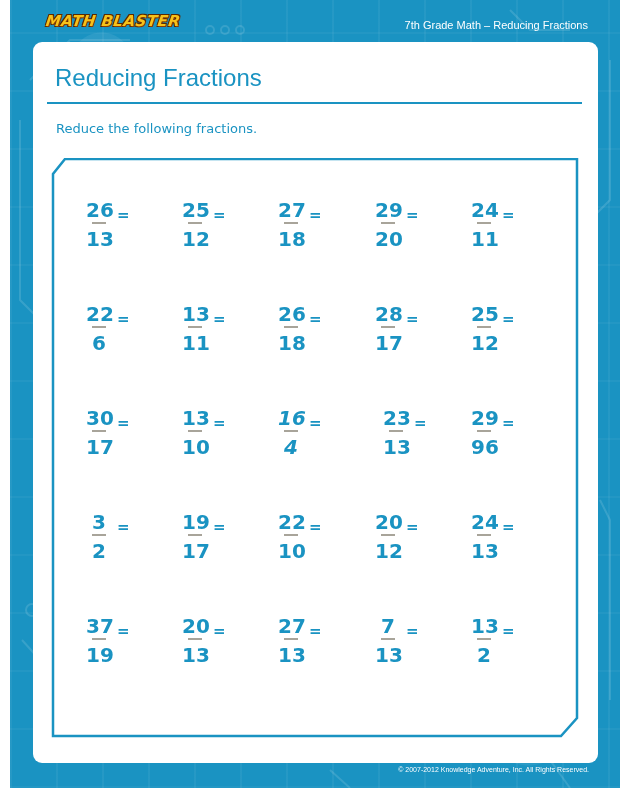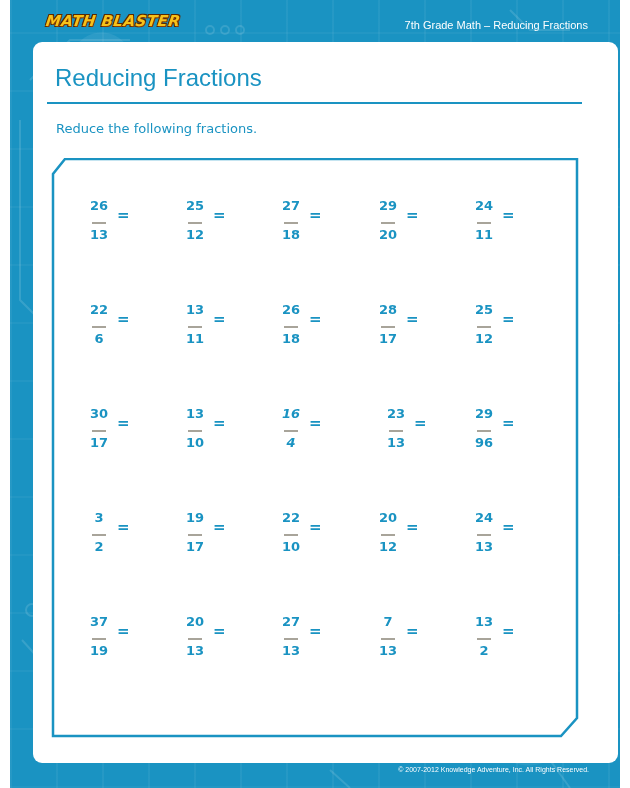--- a/index.html
+++ b/index.html
@@ -27,21 +27,21 @@
     color: #f6c21a;
     text-shadow: 1px 1px 0 #8a3c00, -1px -1px 0 #5a2a00, 1px -1px 0 #5a2a00, -1px 1px 0 #5a2a00;
     transform: skewX(-8deg);
   }
   .header-right {
     position: absolute; right: 32px; top: 19px;
     color: #ffffff; font-size: 11px;
   }
   .card {
     position: absolute; left: 33px; top: 42px; width: 565px; height: 721px;
-    background: #ffffff; border-radius: 9px; padding-left: 20px;
+    background: #ffffff; border-radius: 9px;
   }
   .title {
     position: absolute; left: 22px; top: 22px;
     font-size: 24px; color: #1a93c2;
   }
   .title-rule {
     position: absolute; left: 14px; top: 60px; width: 535px; height: 2px;
     background: #1a93c2;
   }
   .instruction {
@@ -52,21 +52,21 @@
   .grid {
     position: absolute; left: 50px; top: 198px;
     width: 500px; height: 480px;
   }
   .prob {
     position: absolute; width: 60px; height: 50px;
   }
   .num, .den {
     position: absolute; left: 0; width: 26px; text-align: center;
     font-family: "DejaVu Sans", sans-serif; font-weight: bold;
-    font-size: 13px; color: #1a93c2;
+    font-size: 20px; color: #1a93c2;
   }
   .num { top: 0; }
   .den { top: 29px; }
   .bar {
     position: absolute; left: 6px; top: 24px; width: 14px; height: 2px;
     background: #a8a49a;
   }
   .eq {
     position: absolute; left: 31px; top: 8px;
     font-family: "DejaVu Sans", sans-serif; font-weight: bold;

